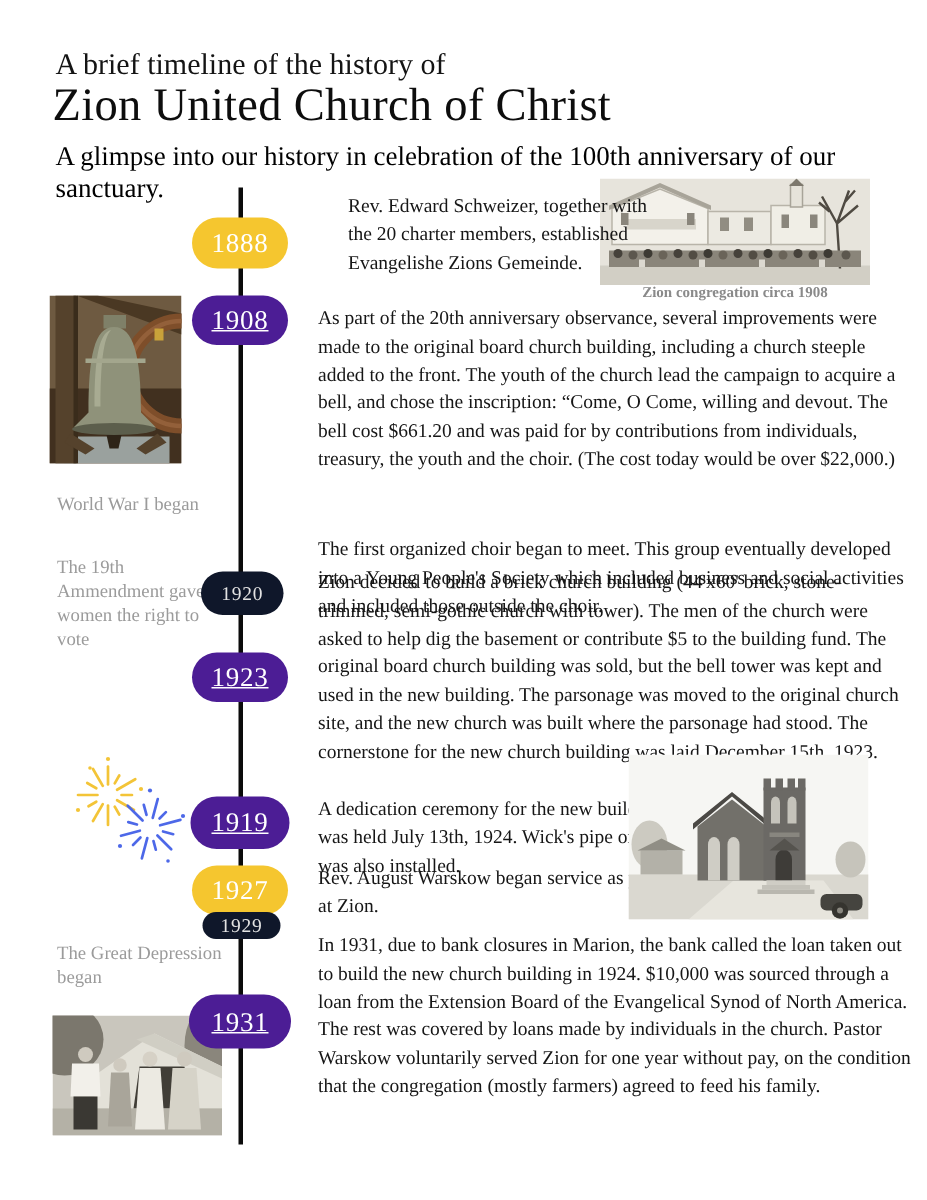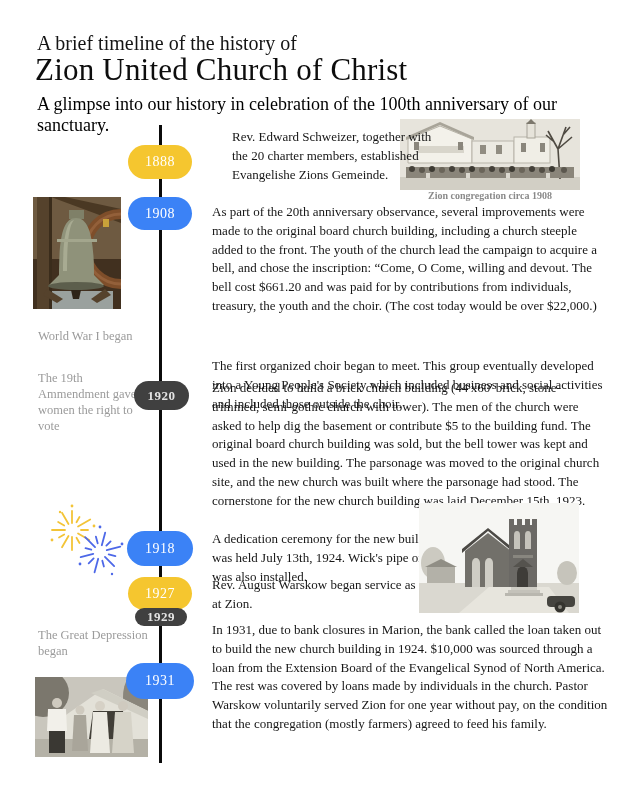--- a/index.html
+++ b/index.html
@@ -10,27 +10,27 @@
   
   .pretitle { position:absolute; left:37px; top:32px; font-size:20px; color:#141414; }
   .title    { position:absolute; left:35px; top:52px; margin:0; font-size:31px; font-weight:normal; color:#0d0d0d; letter-spacing:0.2px; }
   .subtitle { position:absolute; left:37px; top:94px; font-size:18px; color:#000000; }
 
   
   .tl-line { position:absolute; left:159px; top:125px; width:3px; height:638px; background:#0b0b0b; z-index:1; }
   .badge {
     position:absolute; z-index:2; border-radius:18px; color:#ffffff;
     display:flex; align-items:center; justify-content:center;
-    font-size:14px; letter-spacing:0.5px;
+    font-size:18px; letter-spacing:0.5px;
   }
   .badge.minor { font-size:13px; color:#e3e3e3; }
   .c-yellow { background:#F5C62F; }
-  .c-blue   { background:#3b82f6; }
+  .c-blue   { background:#4c1d95;text-decoration:underline; }
   .c-purple { background:#9C3C9F; }
-  .c-gray   { background:#404040;font-weight:bold; }
+  .c-gray   { background:#0f172a; }
 
   
   .para { position:absolute; font-size:13px; line-height:18.8px; color:#161616; }
   .side-note { position:absolute; left:38px; width:110px; font-size:12.5px; line-height:16px; color:#9b9b9b; }
   .photo-caption { position:absolute; left:392px; top:190px; width:196px; text-align:center; font-size:10px; color:#8a8a8a;font-weight:bold; }
 
   figure { margin:0; position:absolute; }
   figure svg { display:block; }
 </style>
 </head>
@@ -88,21 +88,22 @@
         <rect x="146" y="54" width="4" height="5" fill="#dcd9d0"></rect>
     </svg>
   </figure>
   <div class="photo-caption">Zion congregation circa 1908</div>
 
   <div class="tl-line"></div>
 
   <div class="badge c-yellow" style="left:128px; top:145px; width:64px; height:34px;">1888</div>
   <div class="badge c-blue" style="left:128px; top:197px; width:64px; height:33px;">1908</div>
   <div class="badge minor c-gray" style="left:134px; top:381px; width:55px; height:29px;">1920</div>
-  <div class="badge c-blue" style="left:127px; top:531px; width:66px; height:35px;">1918</div>
+  <div class="badge c-blue" style="left:128px; top:435px; width:64px; height:33px;">1923</div>
+  <div class="badge c-blue" style="left:127px; top:531px; width:66px; height:35px;">1919</div>
   <div class="badge c-yellow" style="left:128px; top:577px; width:64px; height:33px;">1927</div>
   <div class="badge minor c-gray" style="left:135px; top:608px; width:52px; height:18px;">1929</div>
   <div class="badge c-blue" style="left:126px; top:663px; width:68px; height:36px;">1931</div>
 
   <div class="side-note" style="top:328px;">World War I began</div>
   <div class="side-note" style="top:370px;">The 19th Ammendment gave women the right to vote</div>
   <div class="side-note" style="top:627px;">The Great Depression began</div>
 
   <div class="para" style="left:212px; top:128px; width:205px;margin-left:20px;">Rev. Edward Schweizer, together with the 20 charter members, established Evangelishe Zions Gemeinde.</div>
   <div class="para" style="left:212px; top:203px; width:396px;">As part of the 20th anniversary observance, several improvements were made to the original board church building, including a church steeple added to the front. The youth of the church lead the campaign to acquire a bell, and chose the inscription: “Come, O Come, willing and devout. The bell cost $661.20 and was paid for by contributions from individuals, treasury, the youth and the choir. (The cost today would be over $22,000.)</div>

